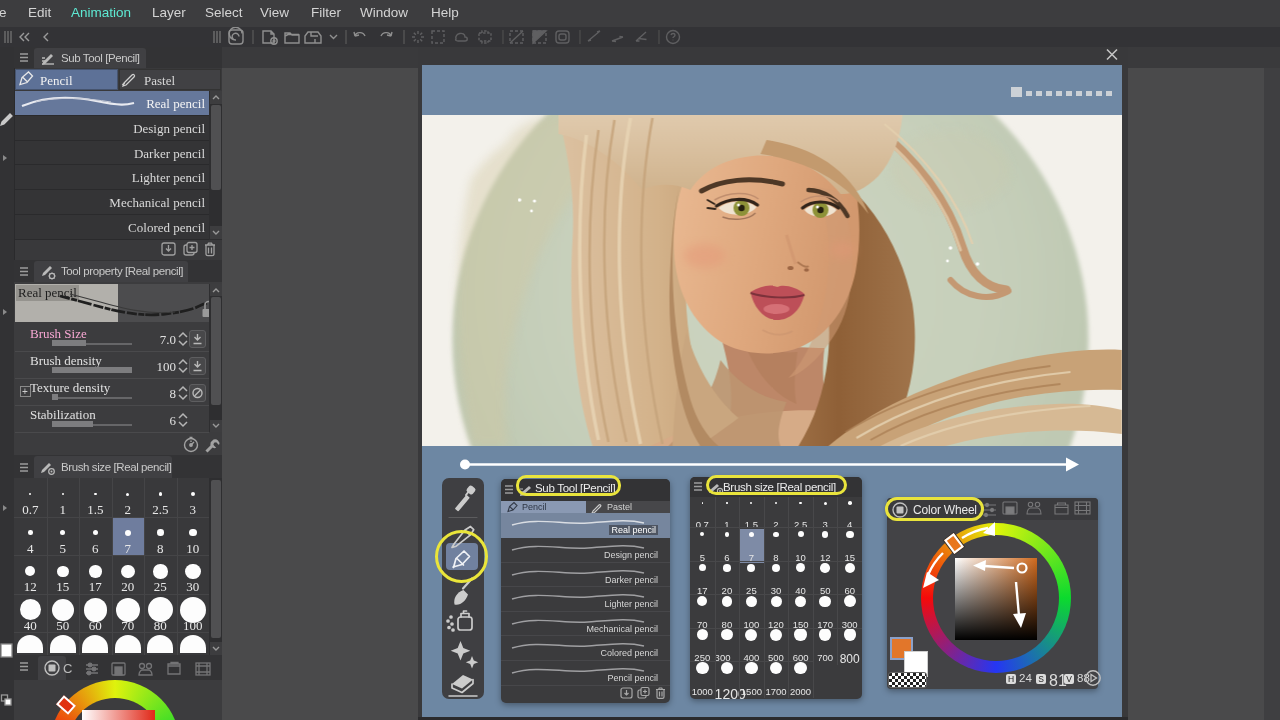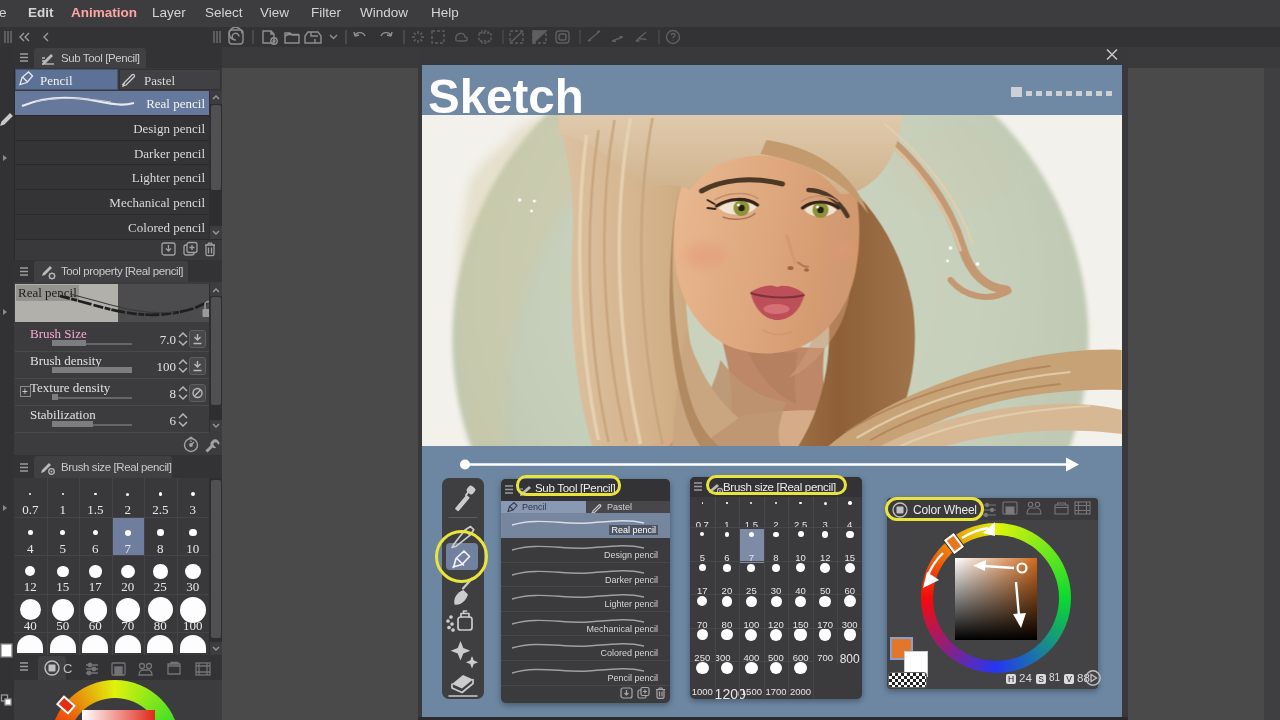--- a/index.html
+++ b/index.html
@@ -4,22 +4,22 @@
 html,body{margin:0;padding:0;width:1280px;height:720px;overflow:hidden;background:#4a4a4a;
   font-family:"Liberation Sans",sans-serif;}
 .ab{position:absolute;}
 .mono{font-family:"Liberation Serif",serif;}
 #stage{position:absolute;left:0;top:0;width:1280px;height:720px;}
 </style></head><body>
 <div id="stage">
 
 <div class="ab" style="left:0;top:0;width:1280px;height:27px;background:#3d3d3f;"></div>
 <div class="ab" style="left:-1px;top:5px;font-size:13.5px;color:#d4d4d4;">e</div>
-<div class="ab" style="left:28px;top:5px;font-size:13.5px;color:#d4d4d4;font-weight:bold;">Edit</div>
-<div class="ab" style="left:71px;top:5px;font-size:13.5px;color:#fca5a5;font-weight:bold;">Animation</div>
+<div class="ab" style="left:28px;top:5px;font-size:13.5px;color:#d4d4d4;">Edit</div>
+<div class="ab" style="left:71px;top:5px;font-size:13.5px;color:#5eead4;">Animation</div>
 <div class="ab" style="left:152px;top:5px;font-size:13.5px;color:#d4d4d4;">Layer</div>
 <div class="ab" style="left:205px;top:5px;font-size:13.5px;color:#d4d4d4;">Select</div>
 <div class="ab" style="left:260px;top:5px;font-size:13.5px;color:#d4d4d4;">View</div>
 <div class="ab" style="left:311px;top:5px;font-size:13.5px;color:#d4d4d4;">Filter</div>
 <div class="ab" style="left:360px;top:5px;font-size:13.5px;color:#d4d4d4;">Window</div>
 <div class="ab" style="left:431px;top:5px;font-size:13.5px;color:#d4d4d4;">Help</div>
 <div class="ab" style="left:0;top:27px;width:1280px;height:20px;background:#333336;"></div>
 <svg class="ab" style="left:0;top:27px;" width="720" height="20" viewBox="0 0 720 20">
 <g stroke="#8f8f8f" fill="none" stroke-width="1.4">
  <path d="M5 4v12M8 4v12M11 4v12" stroke="#6e6e6e"></path>
@@ -346,21 +346,20 @@
       <div class="ab" style="left:36px;top:0px;width:130px;height:130px;border-radius:50%;background:conic-gradient(from 0deg, hsl(65,90%,50%), hsl(130,88%,45%) 90deg, hsl(235,88%,55%) 180deg, hsl(360,90%,50%) 270deg, hsl(425,90%,50%));"></div>
       <div class="ab" style="left:54px;top:18px;width:94px;height:94px;border-radius:50%;background:#3c3c3e;"></div>
       <div class="ab" style="left:68px;top:30px;width:73px;height:10px;background:linear-gradient(to right,#fff,#e02818);"></div>
       <div class="ab" style="left:46px;top:17px;width:12px;height:16px;background:#e03010;border:2px solid #fff;transform:rotate(-49deg);box-sizing:border-box;"></div>
     </div>
 <div class="ab" style="left:418px;top:47px;width:710px;height:673px;background:#39393b;"></div>
 <svg class="ab" style="left:1105px;top:48px;" width="14" height="13" viewBox="0 0 14 13">
 <path d="M2 1.5L12 11.5M12 1.5L2 11.5" stroke="#c4c4c4" stroke-width="1.6"></path>
     </svg>
 <div class="ab" style="left:421.5px;top:64.5px;width:700px;height:51px;background:#6f88a4;"></div>
-<div class="ab" style="left:428px;top:72.5px;font-size:47.5px;font-weight:700;color:#fff;line-height:1;">Sketch</div>
 <div class="ab" style="left:1011px;top:86.5px;width:10.5px;height:10.5px;background:#ccd1d6;"></div>
 <div class="ab" style="left:1026.3px;top:91.2px;width:5.3px;height:5.3px;background:#ccd1d6;"></div>
     <div class="ab" style="left:1036.3px;top:91.2px;width:5.3px;height:5.3px;background:#ccd1d6;"></div>
     <div class="ab" style="left:1046.3px;top:91.2px;width:5.3px;height:5.3px;background:#ccd1d6;"></div>
     <div class="ab" style="left:1056.3px;top:91.2px;width:5.3px;height:5.3px;background:#ccd1d6;"></div>
     <div class="ab" style="left:1066.3px;top:91.2px;width:5.3px;height:5.3px;background:#ccd1d6;"></div>
     <div class="ab" style="left:1076.3px;top:91.2px;width:5.3px;height:5.3px;background:#ccd1d6;"></div>
     <div class="ab" style="left:1086.3px;top:91.2px;width:5.3px;height:5.3px;background:#ccd1d6;"></div>
     <div class="ab" style="left:1096.3px;top:91.2px;width:5.3px;height:5.3px;background:#ccd1d6;"></div>
     <div class="ab" style="left:1106.3px;top:91.2px;width:5.3px;height:5.3px;background:#ccd1d6;"></div>
@@ -744,21 +743,21 @@
 <path d="M134 130 L126 116 l13 -1 z" stroke="none"></path>
 <circle cx="135" cy="70" r="4.5" fill="none" stroke-width="2.2"></circle>
 </g>
     </svg>
 <div class="ab" style="left:890px;top:637px;width:23px;height:23px;background:#e2762a;border:2.5px solid #8ba0c8;box-sizing:border-box;"></div>
 <div class="ab" style="left:904px;top:651px;width:24px;height:26px;background:#fff;border:1px solid #cfcfcf;box-sizing:border-box;"></div>
 <div class="ab" style="left:888px;top:672px;width:37px;height:14px;border-radius:3px;border:1px solid #666;background:repeating-conic-gradient(#fff 0% 25%, #222 0% 50%) 0 0/6px 6px;"></div>
 <div class="ab" style="left:1006px;top:674px;width:10px;height:10px;background:#dcdcdc;color:#222;font-size:8.5px;text-align:center;line-height:10px;border-radius:2px;">H</div>
 <div class="ab" style="left:1019px;top:672px;font-size:11.5px;color:#dcdcdc;">24</div>
 <div class="ab" style="left:1036px;top:674px;width:10px;height:10px;background:#dcdcdc;color:#222;font-size:8.5px;text-align:center;line-height:10px;border-radius:2px;">S</div>
-<div class="ab" style="left:1049px;top:672px;font-size:10px;color:#dcdcdc;">81</div>
+<div class="ab" style="left:1049px;top:672px;font-size:16px;color:#dcdcdc;">81</div>
 <div class="ab" style="left:1064px;top:674px;width:10px;height:10px;background:#dcdcdc;color:#222;font-size:8.5px;text-align:center;line-height:10px;border-radius:2px;">V</div>
 <div class="ab" style="left:1077px;top:672px;font-size:11.5px;color:#dcdcdc;">88</div>
 <svg class="ab" style="left:1084px;top:669px;" width="18" height="18" viewBox="0 0 18 18">
 <circle cx="9" cy="9" r="7.2" stroke="#c2c2c2" fill="none" stroke-width="1.4"></circle>
 <path d="M7 5.5v7l5.5-3.5z" stroke="#c2c2c2" fill="none" stroke-width="1.3"></path>
     </svg>
 <div class="ab" style="left:516px;top:475px;width:105px;height:20.5px;border:3px solid #e9e43c;border-radius:10px;box-sizing:border-box;"></div>
 <div class="ab" style="left:706px;top:474.5px;width:141px;height:20px;border:3px solid #e9e43c;border-radius:10px;box-sizing:border-box;"></div>
 <div class="ab" style="left:885px;top:496.5px;width:99px;height:24px;border:3px solid #e9e43c;border-radius:12px;box-sizing:border-box;"></div>
 </div>

